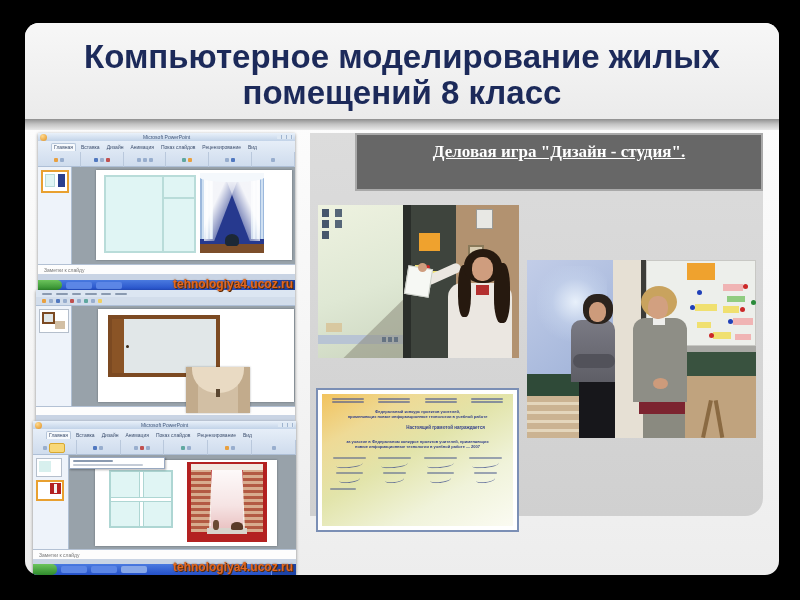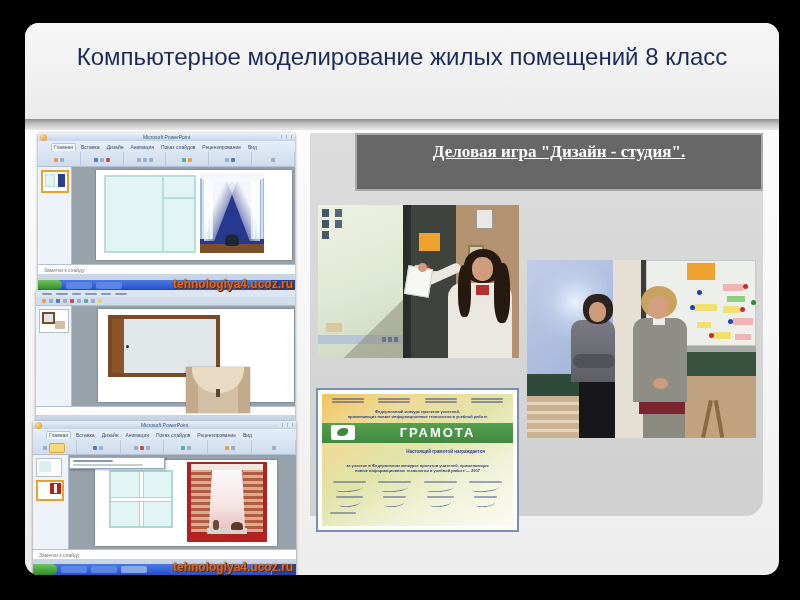--- a/index.html
+++ b/index.html
@@ -5,21 +5,21 @@
   html,body{margin:0;padding:0;background:#000;width:800px;height:600px;overflow:hidden;
     font-family:"Liberation Sans",sans-serif;}
   .abs{position:absolute;}
   
   .slide{left:25px;top:23px;width:754px;height:552px;border-radius:14px;overflow:hidden;
     background:linear-gradient(180deg,#ffffff 0%,#f6f6f6 55%,#ededed 100%);}
   .title-banner{left:0;top:0;width:754px;height:96px;background:linear-gradient(180deg,#f7f7f7,#ebebeb);}
   .title-strip{left:0;top:96px;width:754px;height:11px;
     background:linear-gradient(180deg,#8f8f8f 0%,#c2c2c2 45%,#e9e9e9 100%);}
   .page-title{left:0;top:16px;width:754px;text-align:center;color:#1c2a5a;
-    font-size:24px;line-height:36px;font-weight:400;}
+    font-size:33px;line-height:36px;font-weight:700;}
   .subtitle-box{left:330px;top:110px;width:408px;height:58px;background:#676767;
     border:2px solid #a9a9a9;box-sizing:border-box;}
   .subtitle-text{width:100%;top:7px;text-align:center;color:#fff;font-weight:bold;
     font-family:"Liberation Serif",serif;font-size:17px;text-decoration:underline;}
   .gray-panel{left:285px;top:110px;width:453px;height:383px;
     background:linear-gradient(180deg,#dcdcdc,#d0d0d0);border-bottom-right-radius:18px;}
   
   .shot{background:#9aa4ac;box-shadow:0 1px 3px rgba(0,0,0,.45);overflow:hidden;}
   .tb{width:100%;height:8px;background:linear-gradient(180deg,#e9f1fa,#c2d3e8);position:relative;}
   .tb-text{width:100%;text-align:center;font-size:5px;line-height:8px;color:#41587c;}
@@ -413,26 +413,20 @@
             <i></i>
             <i></i>
           </div>
         <div class="org">
             <i></i>
             <i></i>
           </div>
       </div>
       <div class="cert-tiny" style="font-size:4px;margin-top:5px;">Федеральный конкурс проектов учителей,</div>
       <div class="cert-tiny" style="font-size:4px;">применяющих новые информационные технологии в учебной работе</div>
-      <div class="cert-banner">
-        <div class="cert-logo">
-            <div class="dove"></div>
-          </div>
-        <div class="cert-title">ГРАМОТА</div>
-      </div>
       <div class="cert-tiny" style="font-size:4.5px;margin-top:6px;padding-left:56px;">Настоящей грамотой награждается</div>
       <div class="cert-tiny" style="font-size:4px;margin-top:9px;">за участие в Федеральном конкурсе проектов учителей, применяющих</div>
       <div class="cert-tiny" style="font-size:4px;">новые информационные технологии в учебной работе — 2007</div>
       <div class="sig-row" style="margin-top:8px;">
         <div class="sig-col">
             <div class="sig-lbl"></div>
             <div class="sig"></div>
           </div>
         <div class="sig-col">
             <div class="sig-lbl"></div>

